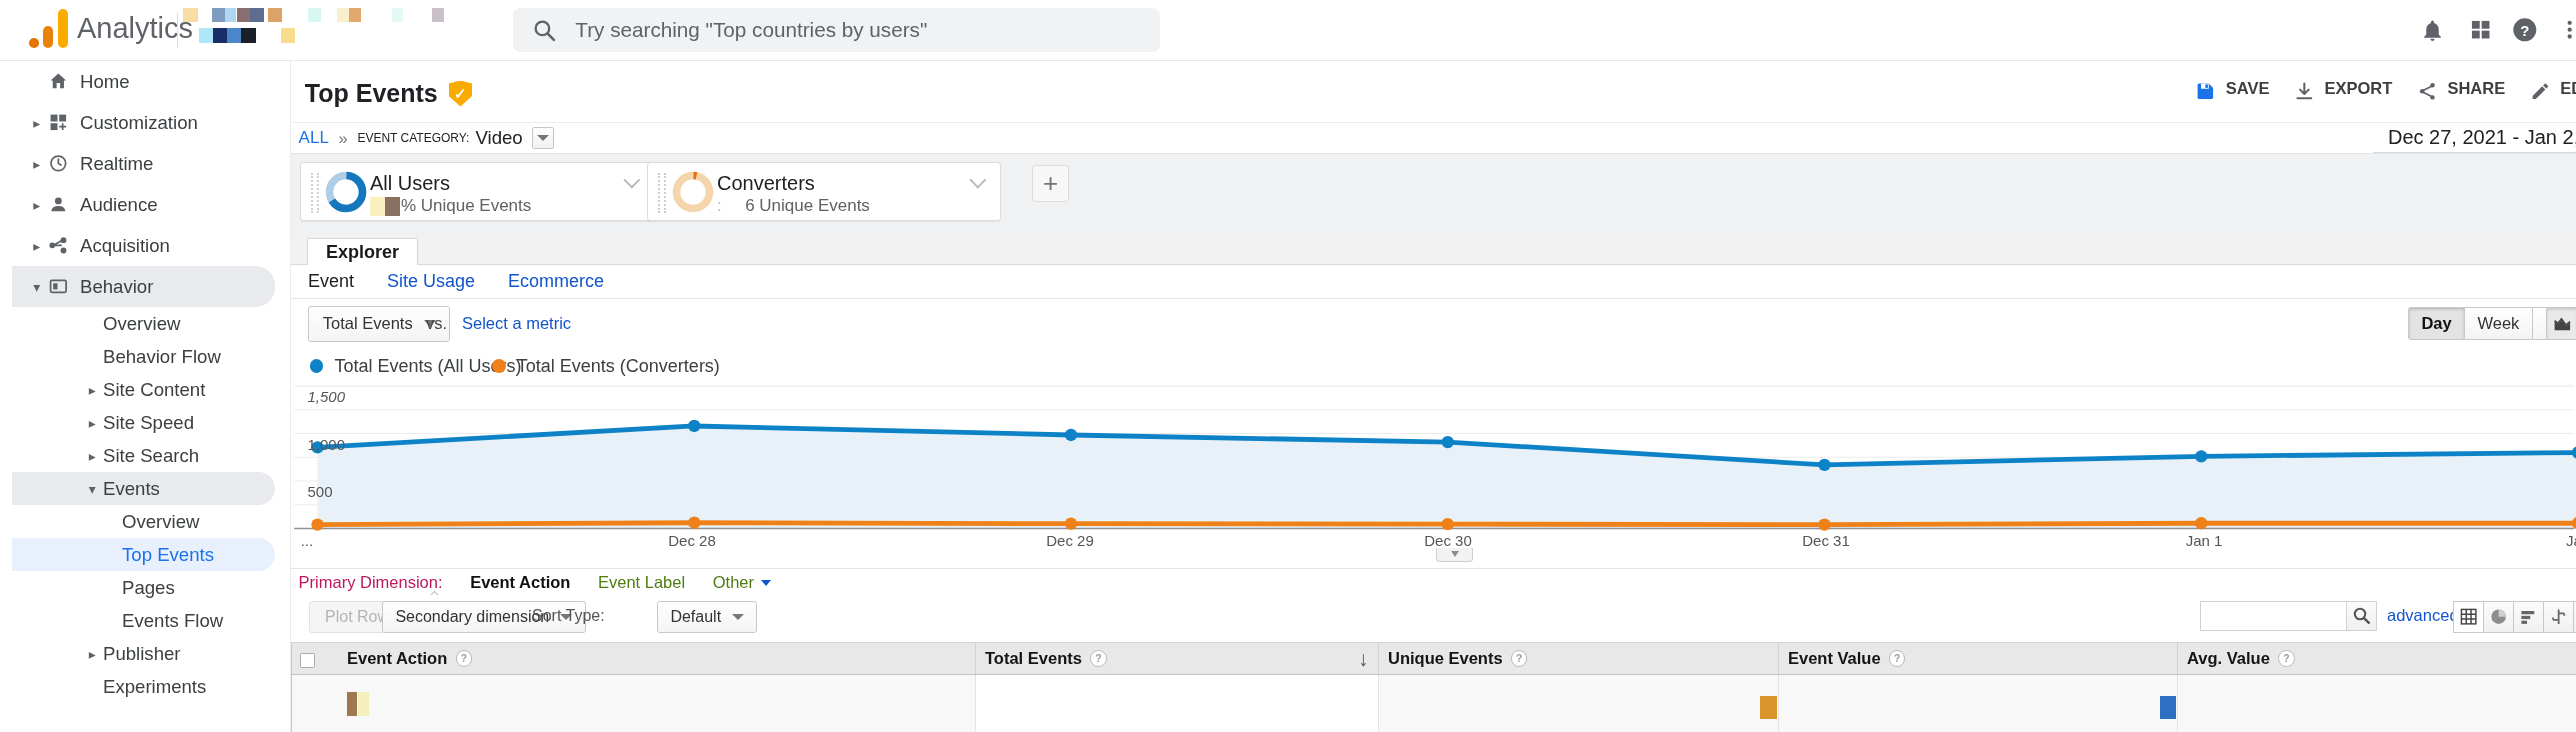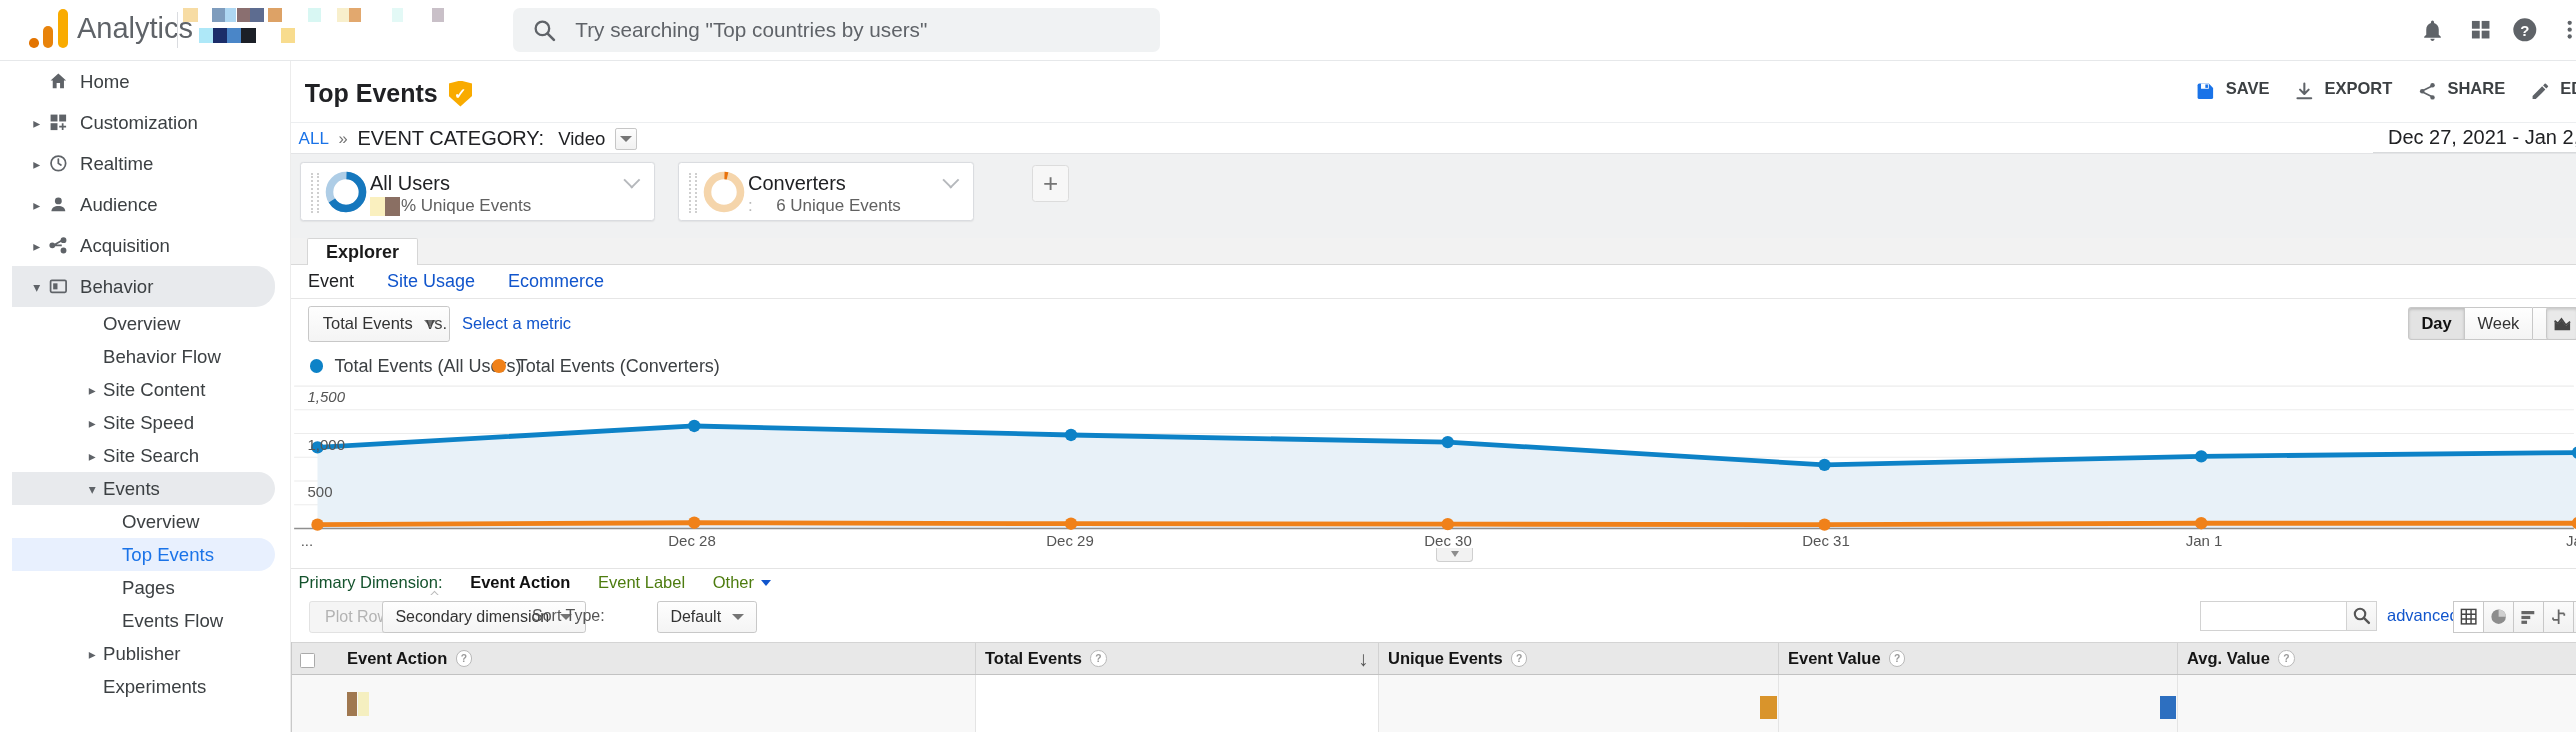--- a/index.html
+++ b/index.html
@@ -40,22 +40,22 @@
   .page-title{position:absolute;left:13.8px;top:18px;font-size:25px;font-weight:bold;color:#202124;display:flex;align-items:center;}
   .badge-shield{margin-left:11px;width:23.4px;height:26px;background:#f9ab00;clip-path:polygon(50% 0,100% 12%,100% 60%,50% 100%,0 60%,0 12%);display:flex;align-items:center;justify-content:center;color:#fff;font-size:15px;font-weight:bold;}
   .actions{position:absolute;left:1903px;top:15px;height:30px;display:flex;align-items:center;white-space:nowrap;}
   .act{display:flex;align-items:flex-start;margin-right:23.4px;cursor:pointer;}
   .act .ic{width:23.4px;height:23.4px;margin-right:8.3px;display:flex;align-items:center;justify-content:center;}
   .act .lb{font-size:16.5px;font-weight:bold;color:#3c4043;}
   .breadcrumb{position:absolute;left:0;top:61px;width:100%;height:32px;background:#fff;border-top:0.7px solid #eceef0;}
   .bc-inner{position:absolute;left:7.6px;top:4.1px;display:flex;align-items:center;}
   .bc-all{font-size:17px;color:#1a73e8;cursor:pointer;}
   .bc-sep{font-size:16.5px;color:#757575;margin:0 9.7px;}
-  .bc-label{font-size:20px;color:#202124;}
-  .bc-value{font-size:18.6px;color:#202124;margin-left:14px;}
+  .bc-label{font-size:12px;color:#202124;}
+  .bc-value{font-size:18.6px;color:#202124;margin-left:6px;}
   .bc-drop{margin-left:9.7px;width:22px;height:22px;border:0.7px solid #c6c6c6;border-radius:2.1px;background:linear-gradient(#fdfdfd,#f1f1f1);display:flex;align-items:center;justify-content:center;cursor:pointer;}
   .date-range{position:absolute;left:2097px;top:2.8px;font-size:20px;color:#202124;white-space:nowrap;cursor:pointer;}
   .date-underline{position:absolute;left:2082px;top:29px;width:204px;height:1.4px;background:#d8dadc;}
   .segments{position:absolute;left:0;top:92px;width:100%;height:85px;background:#f0f1f2;border-top:0.7px solid #e3e4e6;}
   .seg-card{position:absolute;top:8.3px;height:59px;background:#fff;border:0.7px solid #dadce0;border-radius:3.4px;box-shadow:0 0.7px 1.4px rgba(0,0,0,.06);cursor:pointer;}
   .seg-drag{position:absolute;left:9.7px;top:9.7px;height:40px;width:0;border-left:2.8px dotted #cfcfcf;box-shadow:5.5px 0 0 -1.4px transparent;}
   .seg-drag:after{content:"";position:absolute;left:4.1px;top:0;height:40px;border-left:2.8px dotted #cfcfcf;}
   .seg-donut{position:absolute;left:23.4px;top:6.9px;}
   .seg-name{position:absolute;left:69px;top:8.3px;font-size:20px;color:#202124;white-space:nowrap;}
   .seg-sub{position:absolute;left:69px;top:33px;display:flex;align-items:center;font-size:17px;color:#616161;white-space:nowrap;}
@@ -85,21 +85,21 @@
   .lg-dot{width:13.8px;height:13.8px;border-radius:50%;margin-right:11px;}
   .lg-text{font-size:18px;color:#3c4043;white-space:nowrap;}
   .chart{position:absolute;left:0;top:321px;width:2286px;height:165px;}
   .chart svg{position:absolute;left:0;top:0;overflow:hidden;}
   .ylab{position:absolute;font-size:15px;color:#555;}
   .xlab{position:absolute;top:150px;font-size:15px;color:#555;white-space:nowrap;}
   .expander{position:absolute;left:1145px;top:487px;width:37px;height:13.8px;background:#f2f2f2;border:0.7px solid #cfcfcf;border-top:none;border-radius:0 0 3.4px 3.4px;display:flex;align-items:center;justify-content:center;cursor:pointer;}
   .expander i{width:0;height:0;border-left:4.8px solid transparent;border-right:4.8px solid transparent;border-top:6.2px solid #8d8d8d;}
   .hdiv{position:absolute;left:0;top:507px;width:100%;height:0.7px;background:#e4e4e4;}
   .dim-row{position:absolute;left:0;top:509px;width:100%;height:25px;display:flex;align-items:center;}
-  .dim-label{margin-left:7.6px;font-size:16.5px;color:#14532d;}
+  .dim-label{margin-left:7.6px;font-size:16.5px;color:#be185d;}
   .dim-opt{margin-left:27.6px;font-size:16.5px;color:#4d7c0f;cursor:pointer;white-space:nowrap;display:flex;align-items:center;}
   .dim-opt.on{color:#111;font-weight:bold;cursor:default;position:relative;}
   .dim-caret{position:absolute;left:138px;top:532px;width:11px;height:11px;background:#fff;border-left:0.7px solid #bbb;border-top:0.7px solid #bbb;transform:rotate(45deg);}
   .mini-caret{width:0;height:0;border-left:5.5px solid transparent;border-right:5.5px solid transparent;border-top:6.2px solid #1155cc;margin-left:6.9px;}
   .controls{position:absolute;left:0;top:534px;width:100%;height:41px;background:#fff;}
   .ctl-btn{position:absolute;top:5.5px;height:32px;font-size:16px;}
   .ctl-btn.disabled{background:#f5f5f5;color:#b3b3b3;border-color:#e2e2e2;cursor:default;}
   .sort-label{position:absolute;left:241px;top:12.4px;font-size:16px;color:#555;}
   .search-box{position:absolute;left:1909px;top:5.5px;width:147px;height:30px;border:0.7px solid #d2d2d2;background:#fff;}
   .search-btn{position:absolute;left:2056px;top:5.5px;width:30px;height:30px;border:0.7px solid #d2d2d2;border-left:none;background:linear-gradient(#fbfbfb,#f0f0f0);display:flex;align-items:center;justify-content:center;cursor:pointer;}
@@ -357,21 +357,21 @@
         <div class="seg-name">All Users</div>
         <div class="seg-sub">
           <span id="seg0-redact" style="display:inline-flex;margin-right:1.4px;">
               <span style="display: inline-block; width: 15px; height: 19.3px; background: rgb(250, 240, 191);"></span>
               <span style="display: inline-block; width: 14.5px; height: 19.3px; background: rgb(138, 111, 99);"></span>
             </span>
           <span>% Unique Events</span>
         </div>
         <div class="seg-chevron"></div>
       </div>
-      <div class="seg-card" style="left:387px;width:296px;text-align:center;">
+      <div class="seg-card" style="left:356px;width:354px;text-align:center;">
         <div class="seg-drag"></div>
         <div class="seg-donut" id="donut1"><svg width="44" height="44" viewBox="0 0 64 64">
               <circle cx="32" cy="32" r="24" fill="none" stroke="#f5d5ab" stroke-width="11"></circle>
               <circle cx="32" cy="32" r="24" fill="none" stroke="#e8710a" stroke-width="11" stroke-dasharray="4.523893421169302 146.27255395114076" stroke-dashoffset="37.69911184307752" stroke-linecap="butt"></circle>
             </svg></div>
         <div class="seg-name">Converters</div>
         <div class="seg-sub">
           <span style="color:#b9b9b9;margin-right:23.4px;">:</span>
           <span>6 Unique Events</span>
         </div>

